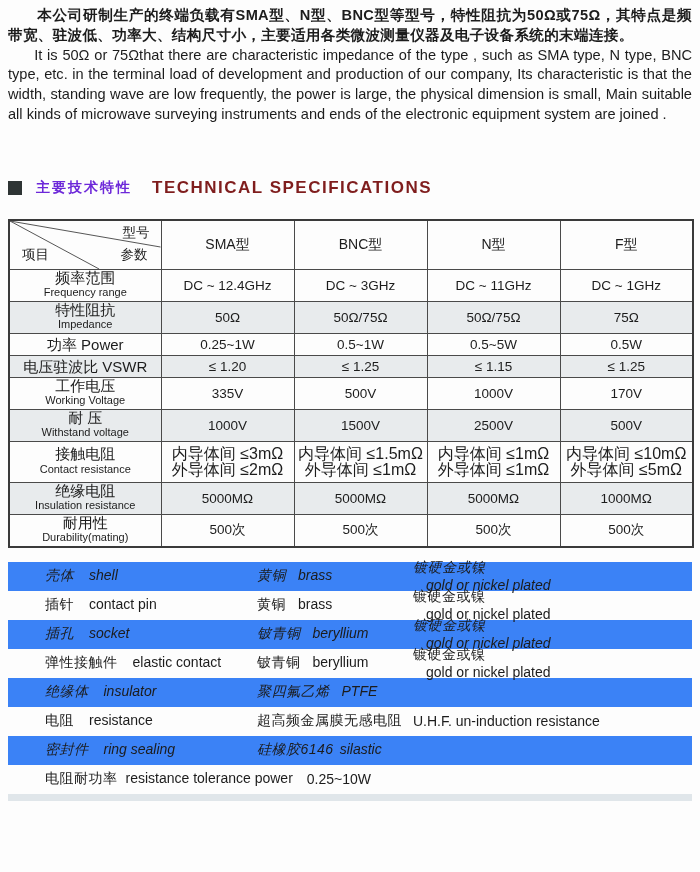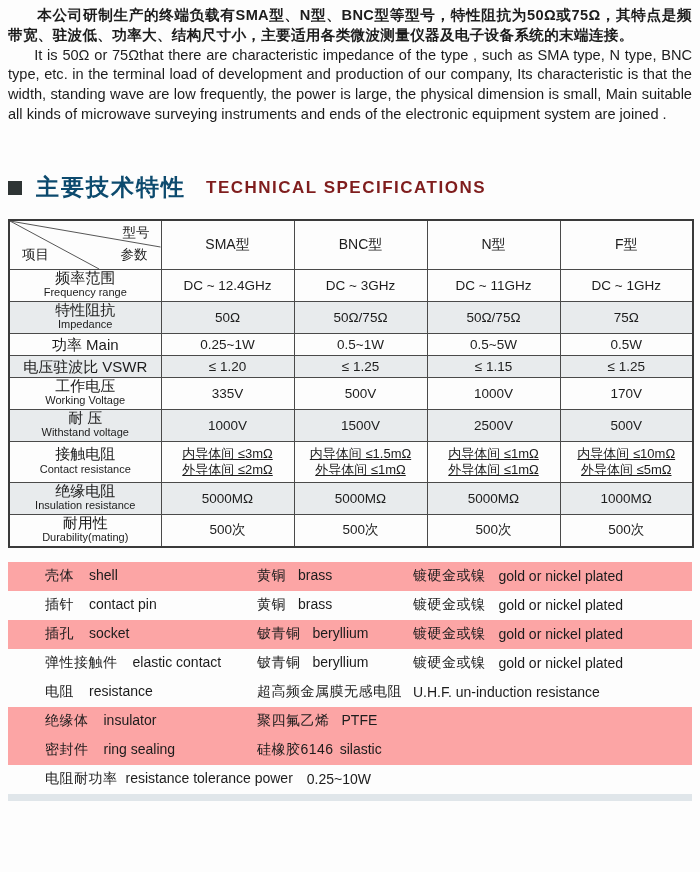--- a/index.html
+++ b/index.html
@@ -15,21 +15,21 @@
   }
   
   .intro{margin:0;font-size:14.6px;line-height:19.8px;text-align:justify;}
   .intro.zh{font-weight:700;text-indent:2em;letter-spacing:.3px;}
   .intro.en{font-weight:400;text-indent:1.8em;}
   
   .sec-header{display:flex;align-items:center;height:22px;}
   .sec-header.first{margin-top:52px;}
   .sec-header.second{margin-top:40px;}
   .sq{width:14px;height:14px;background:#2e3434;margin-right:14px;flex:none;}
-  .sec-zh{font-size:23px;font-weight:700;letter-spacing:2px;color:#0c4a6e;}
+  .sec-zh{font-size:14px;font-weight:700;letter-spacing:2px;color:#6d28d9;}
   .sec-en{font-size:17px;font-weight:700;letter-spacing:1.5px;color:#7f1d1d;}
   .sec-header.first .sec-en{margin-left:20px;}
   .sec-header.second .sec-en{margin-left:9px;}
   
   table.spec{
     margin-top:20px;
     border-collapse:collapse;
     table-layout:fixed;
     width:684px;
     border:2px solid #3a3a3a;
@@ -45,28 +45,28 @@
   .corner-svg{position:absolute;left:0;top:0;width:100%;height:100%;}
   .c-model{position:absolute;top:3px;right:11px;font-size:13.5px;}
   .c-param{position:absolute;bottom:5px;right:13px;font-size:13.5px;}
   .c-item{position:absolute;bottom:5px;left:12px;font-size:13.5px;}
   tr.head td,tr.head th{height:48px;font-size:14px;}
   td .lzh{font-size:15px;line-height:15.5px;}
   td .len{font-size:11px;line-height:15.5px;}
   tr.h2 td{height:31px;}
   tr.h1 td{height:21px;}
   tr.hc td{height:40px;}
-  td.small div{font-size:13px;line-height:16px;text-decoration:underline;}
+  td.small div{font-size:16px;line-height:16px;}
   
   .materials{margin-top:14px;}
   .mat-row{display:flex;align-items:center;height:29px;padding-left:37px;font-size:14px;}
-  .mat-row.shade{background:#fca5a5;}
+  .mat-row.shade{background:#3b82f6;font-style:italic;}
   .m1{flex:none;min-width:212px;display:flex;align-items:baseline;}
   .m2{flex:none;min-width:156px;display:flex;align-items:baseline;}
-  .m3{display:flex;align-items:center;}
+  .m3{display:flex;align-items:flex-start;flex-direction:column;}
   .mzh{letter-spacing:.5px;}
   .men{margin-left:15px;}
   .m2 .men{margin-left:12px;text-align:right;}
   .m3 .men{margin-left:13px;}
   .bottom-strip{height:7px;background:#e0e6ea;margin-top:0;}
 </style>
 </head>
 <body>
 
 <div class="page">
@@ -122,21 +122,21 @@
         <div class="len">Impedance</div>
       </td>
       <td>50Ω</td>
       <td>50Ω/75Ω</td>
       <td>50Ω/75Ω</td>
       <td>75Ω</td>
     </tr>
 
     <tr class="h1">
       <td>
-        <div class="lzh">功率  Main</div>
+        <div class="lzh">功率  Power</div>
       </td>
       <td>0.25~1W</td>
       <td>0.5~1W</td>
       <td>0.5~5W</td>
       <td>0.5W</td>
     </tr>
 
     <tr class="h1 shade">
       <td>
         <div class="lzh">电压驻波比 VSWR</div>
@@ -267,45 +267,45 @@
         </div>
       <div class="m2">
           <span class="mzh">铍青铜</span>
           <span class="men">beryllium</span>
         </div>
       <div class="m3">
           <span class="mzh">镀硬金或镍</span>
           <span class="men">gold or nickel plated</span>
         </div>
     </div>
+    <div class="mat-row shade">
+      <div class="m1">
+          <span class="mzh">绝缘体</span>
+          <span class="men">insulator</span>
+        </div>
+      <div class="m2">
+          <span class="mzh">聚四氟乙烯</span>
+          <span class="men">PTFE</span>
+        </div>
+      <div class="m3"></div>
+    </div>
     <div class="mat-row">
       <div class="m1">
           <span class="mzh">电阻</span>
           <span class="men">resistance</span>
         </div>
       <div class="m2">
           <span class="mzh">超高频金属膜无感电阻</span>
         </div>
       <div class="m3">
           <span>U.H.F. un-induction resistance</span>
         </div>
     </div>
     <div class="mat-row shade">
       <div class="m1">
-          <span class="mzh">绝缘体</span>
-          <span class="men">insulator</span>
-        </div>
-      <div class="m2">
-          <span class="mzh">聚四氟乙烯</span>
-          <span class="men">PTFE</span>
-        </div>
-      <div class="m3"></div>
-    </div>
-    <div class="mat-row shade">
-      <div class="m1">
           <span class="mzh">密封件</span>
           <span class="men">ring sealing</span>
         </div>
       <div class="m2">
           <span class="mzh">硅橡胶6146</span>
           <span class="men" style="margin-left:6px">silastic</span>
         </div>
       <div class="m3"></div>
     </div>
     <div class="mat-row">

